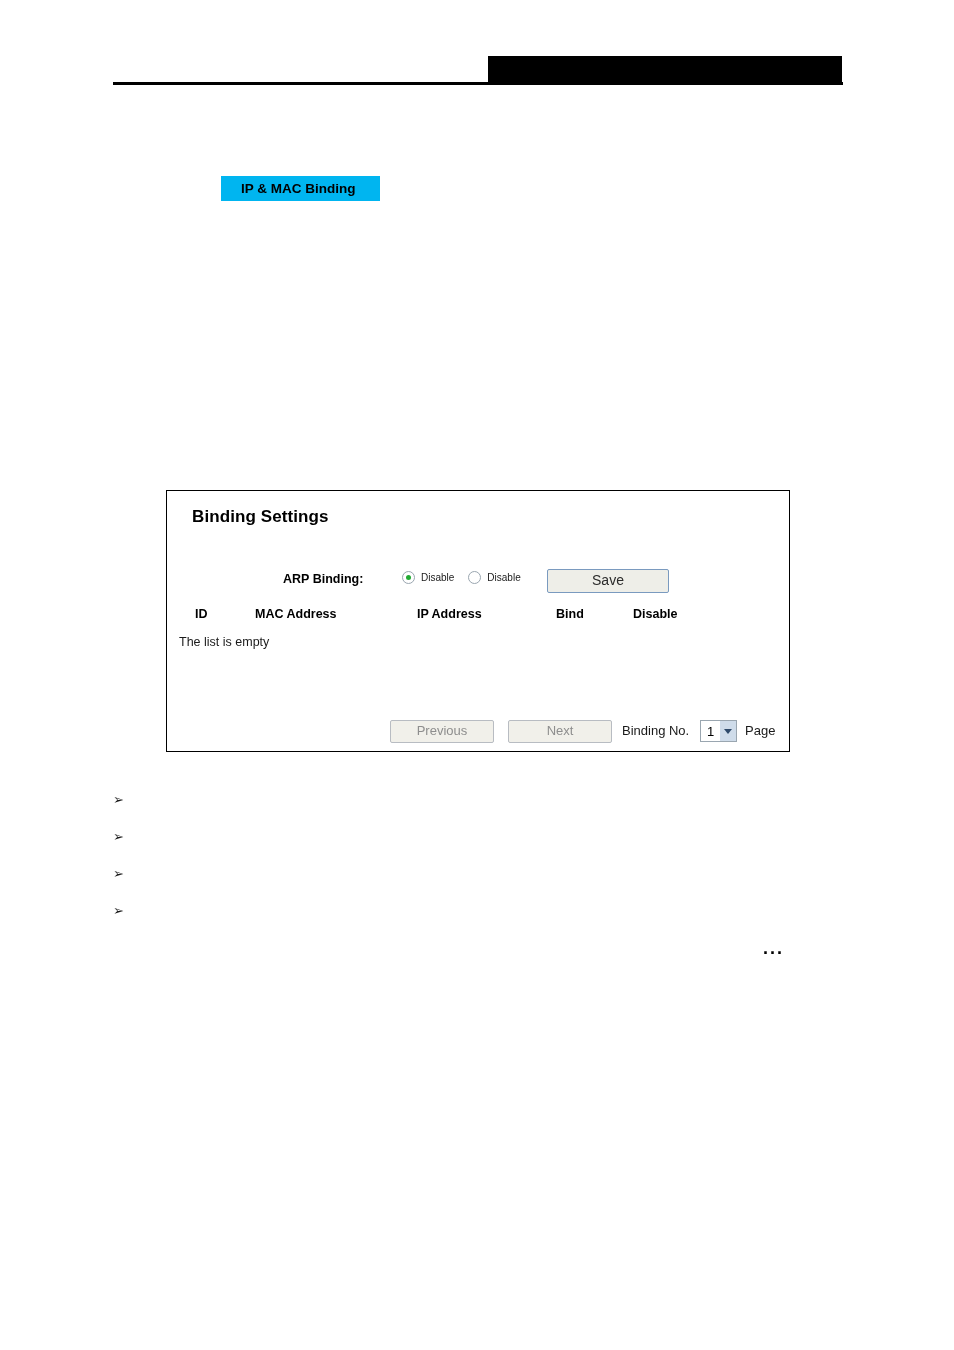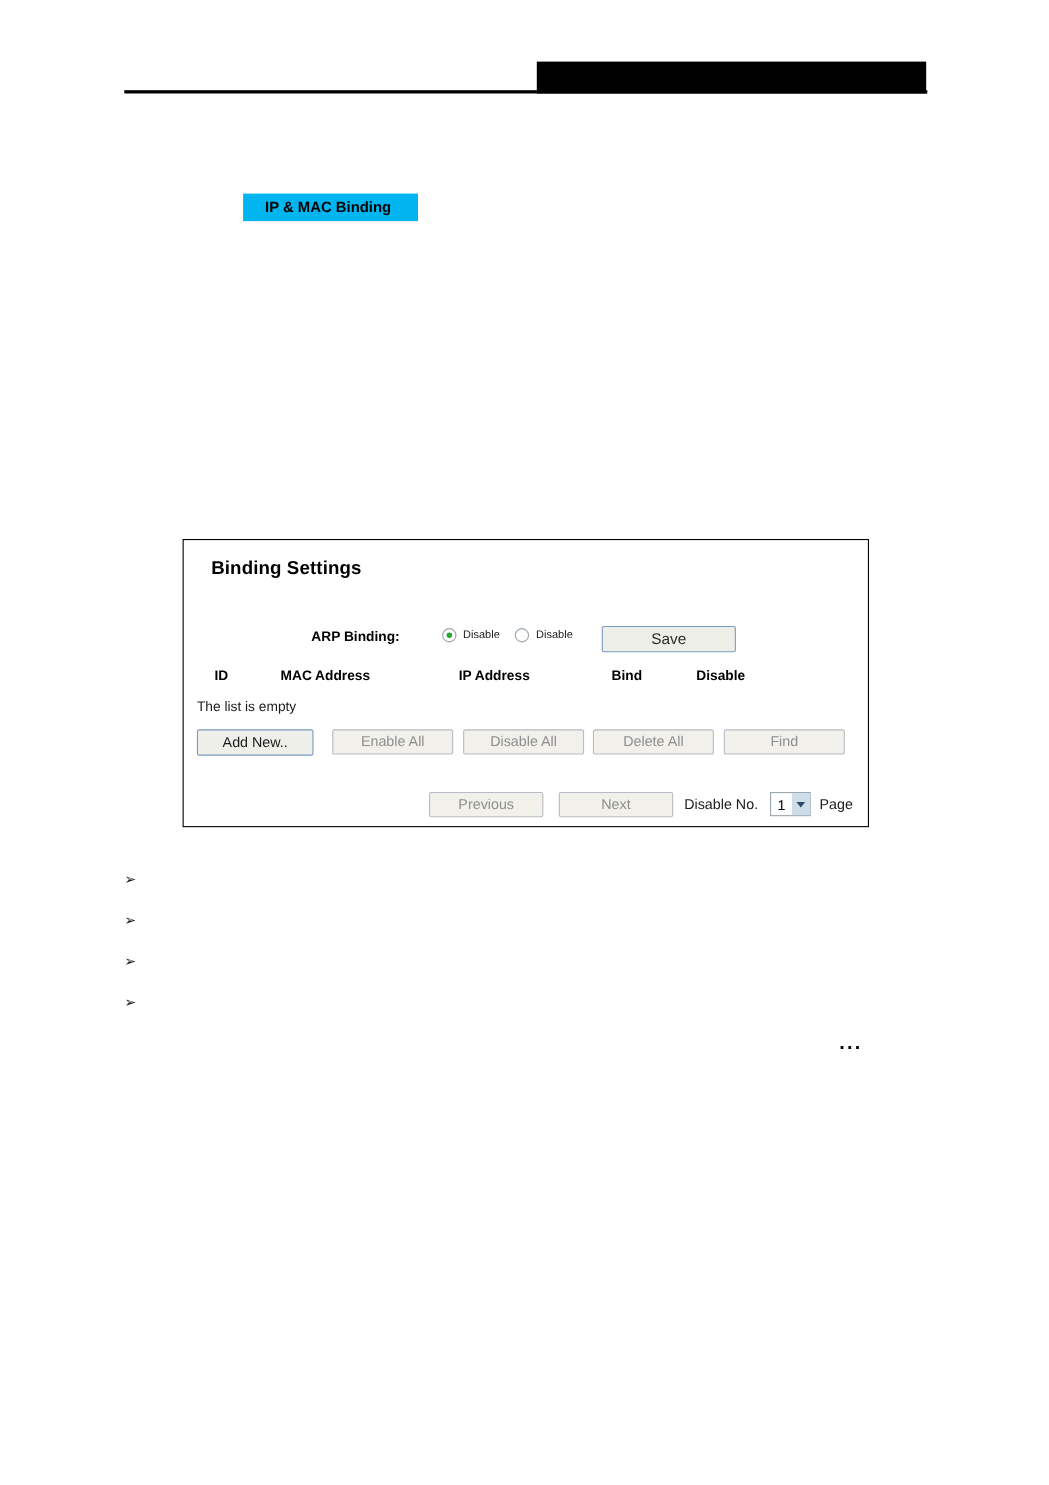--- a/index.html
+++ b/index.html
@@ -323,32 +323,25 @@
   <div class="table-head">
     <span class="th th-id">ID</span>
     <span class="th th-mac">MAC Address</span>
     <span class="th th-ip">IP Address</span>
     <span class="th th-bind">Bind</span>
     <span class="th th-modify">Disable</span>
   </div>
 
   <div class="empty-text">The list is empty</div>
 
-  <div class="btn-row">
-    <div class="btn enabled b-addnew">Add New..</div>
-    <div class="btn b-enable">Enable All</div>
-    <div class="btn b-disable">Disable All</div>
-    <div class="btn b-delete">Delete All</div>
-    <div class="btn b-find">Find</div>
-  </div>
 
   <div class="page-row">
     <div class="btn b-previous">Previous</div>
     <div class="btn b-next">Next</div>
-    <div class="page-label">Disable No.</div>
+    <div class="page-label">Binding No.</div>
     <div class="page-select">
       <span class="val">1</span>
       <span class="arrow-box"></span>
     </div>
     <div class="page-suffix">Page</div>
   </div>
 
 </div>
 
 <div class="bullets">

